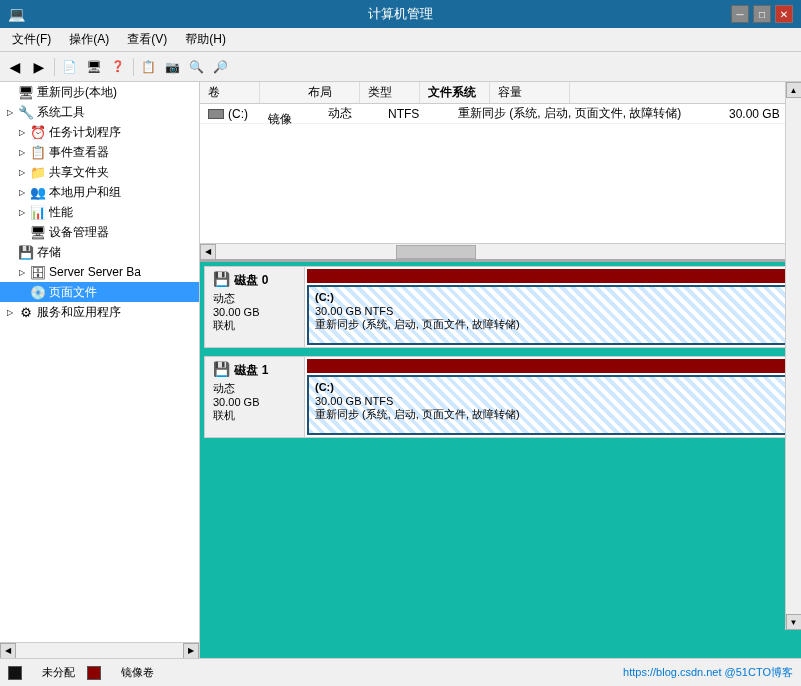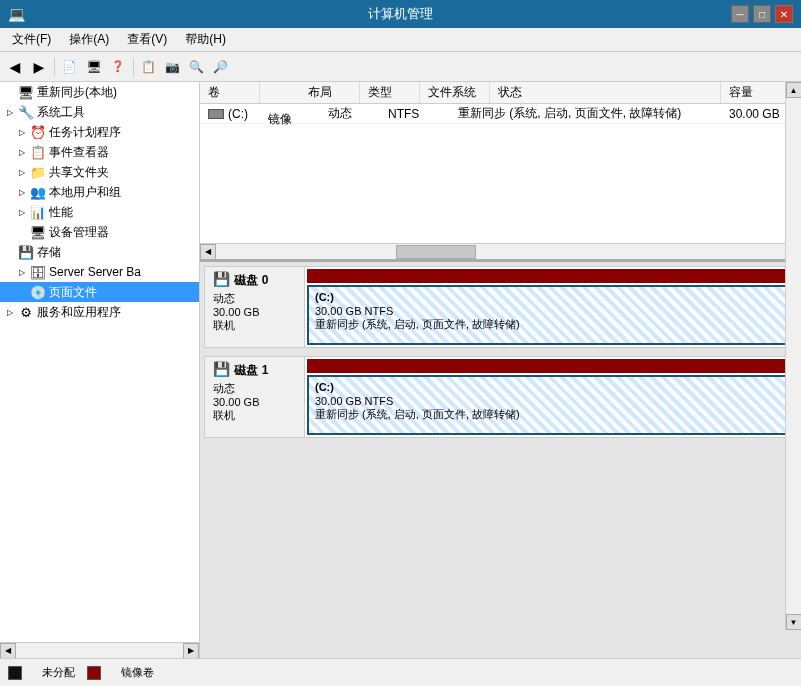--- a/index.html
+++ b/index.html
@@ -142,21 +142,21 @@
       font-weight: normal;
       border-right: 1px solid #ddd;
       height: 100%;
       display: flex;
       align-items: center;
       flex-shrink: 0;
     }
     .th-vol { width: 60px; }
     .th-layout { width: 60px; margin-left: 40px; }
     .th-type { width: 60px; }
-    .th-fs { width: 70px; }
+    .th-fs { width: 70px; font-weight: bold; }
     .th-status { flex: 1; }
     .th-cap { width: 80px; }
 
     .table-body {
       flex: 1;
       overflow-y: auto;
     }
     .table-row {
       display: flex;
       align-items: center;
@@ -206,21 +206,21 @@
       flex: 1;
       height: 100%;
       background: #f0f0f0;
     }
 
     
     .disk-map-area {
       flex: 1;
       overflow-y: scroll;
       padding: 4px;
-      background: #e5e5e5;
+      background: #14b8a6;
       position: relative;
     }
 
     .disk-entry {
       display: flex;
       margin-bottom: 8px;
       background: white;
       border: 1px solid #ccc;
     }
     .disk-label {
@@ -420,21 +420,20 @@
   </div>
 
   <div class="right-panel">
 
     <div class="table-area">
       <div class="table-header">
         <div class="th th-vol">卷</div>
         <div class="th th-layout">布局</div>
         <div class="th th-type">类型</div>
         <div class="th th-fs">文件系统</div>
-        <div class="th th-status">状态</div>
         <div class="th th-cap">容量</div>
       </div>
       <div class="table-body">
         <div class="table-row">
           <div class="td td-vol">
             <span style="width:16px;height:10px;background:#888;border:1px solid #555;margin-right:4px;display:inline-block;flex-shrink:0;"></span>
             <span>(C:)</span>
           </div>
           <div class="td td-layout">镜像</div>
           <div class="td td-type">动态</div>
@@ -509,13 +508,14 @@
 
 <div class="status-bar">
   <div class="legend-item">
     <div class="legend-box unalloc"></div>
     <span>未分配</span>
   </div>
   <div class="legend-item">
     <div class="legend-box mirror"></div>
     <span>镜像卷</span>
   </div>
+  <div class="status-bar-right">https://blog.csdn.net @51CTO博客</div>
 </div>
 
 </body></html>

